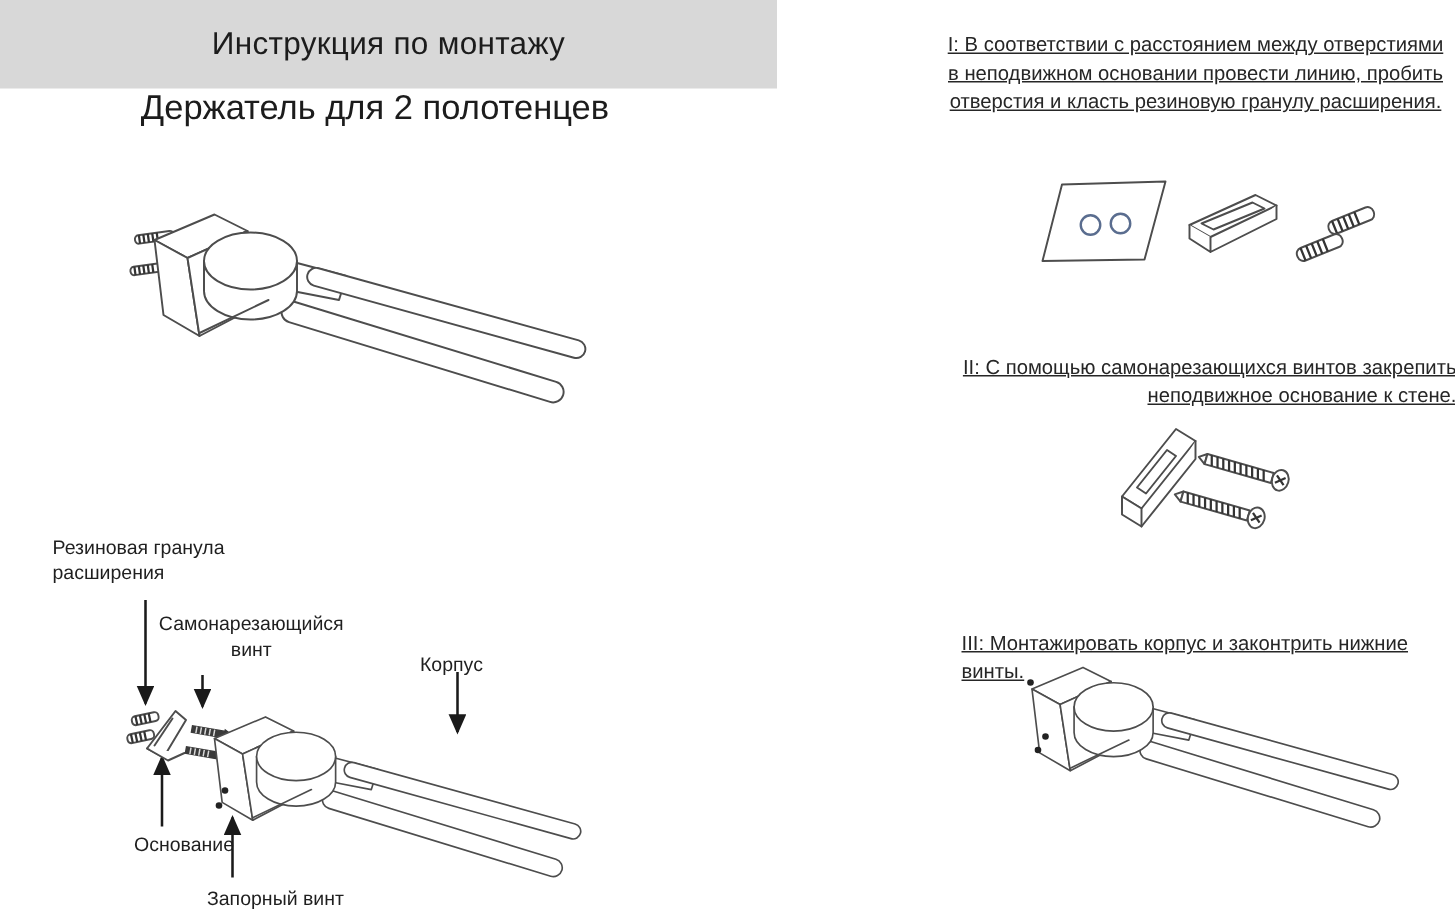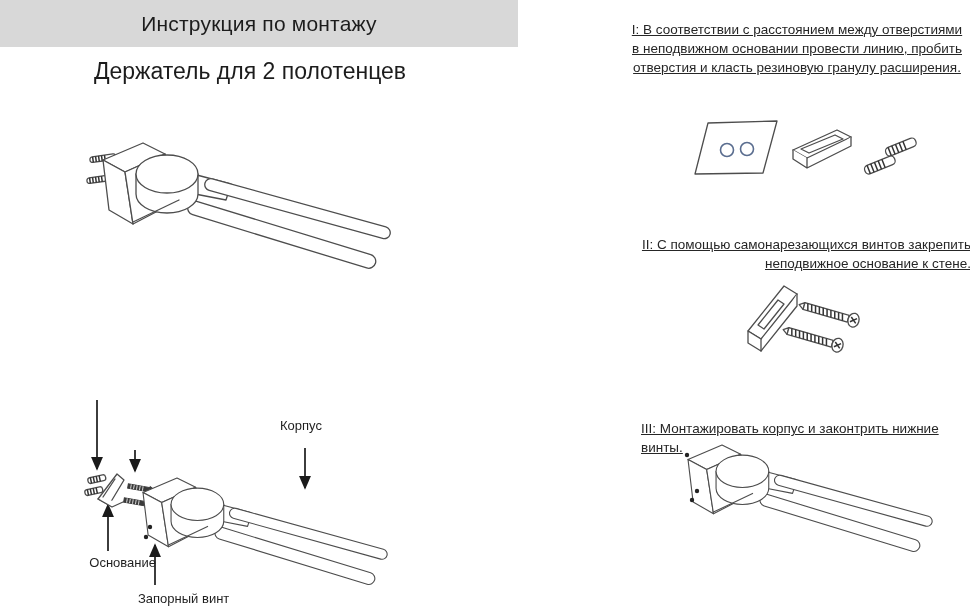--- a/index.html
+++ b/index.html
@@ -5,38 +5,38 @@
   html,body{margin:0;padding:0;}
   body{
     width:970px;height:610px;position:relative;overflow:hidden;
     background:#ffffff;
     font-family:"Liberation Sans","DejaVu Sans",sans-serif;
     color:#262626;
   }
   .abs{position:absolute;}
   
   .header-bar{
-    left:0;top:0;width:518px;height:47px;background:#d8d8d8;
+    left:0;top:0;width:518px;height:59px;background:#d8d8d8;
     display:flex;align-items:center;justify-content:center;
   }
   .page-title{font-size:21px;color:#1c1c1c;letter-spacing:.2px;}
   .subtitle{
     left:60px;top:58px;width:380px;text-align:center;
     font-size:23px;color:#1c1c1c;
   }
   
   .step-text{font-size:13.5px;line-height:1.42;color:#262626;text-decoration:underline;}
   .step-1{left:628px;top:20px;width:338px;text-align:center;}
   .step-2{left:633px;top:235px;width:338px;text-align:right;}
   .step-3{left:641px;top:397px;width:330px;text-align:left;margin-top:22px;}
   
   .part-label{font-size:13px;line-height:1.3;color:#1f1f1f;}
   .lbl-granule{left:5px;top:2px;width:140px;}
   .lbl-screw{left:70px;top:53px;width:135px;text-align:center;}
-  .lbl-body{left:250px;top:63px;width:80px;}
+  .lbl-body{left:250px;top:80px;width:80px;}
   .lbl-base{left:26px;top:200px;width:100px;text-align:right;}
   .lbl-lock{left:108px;top:236px;width:130px;}
   .exploded-wrap{left:30px;top:355px;width:440px;height:255px;}
   svg{display:block;}
   .ill{stroke:#4d4d4d;fill:#ffffff;stroke-width:1.3;stroke-linejoin:round;stroke-linecap:round;}
   .dark{fill:#3a3a3a;stroke:#3a3a3a;}
   .rib{stroke:#333333;stroke-width:1.5;fill:none;}
   .ribw{stroke:#d9d9d9;stroke-width:1;fill:none;}
   .leader{stroke:#1a1a1a;stroke-width:1.7;fill:none;}
   .dot{fill:#222222;stroke:none;}
@@ -161,20 +161,22 @@
 
     <g transform="translate(96,117) scale(0.85)">
         <use href="#holder"></use>
       </g>
 
     <g>
       <circle class="dot" cx="120" cy="172" r="2.2"></circle>
       <circle class="dot" cx="116" cy="182" r="2.2"></circle>
     </g>
   </svg>
+  <div class="abs part-label lbl-granule">Резиновая гранула расширения</div>
+  <div class="abs part-label lbl-screw">Самонарезающийся винт</div>
   <div class="abs part-label lbl-body">Корпус</div>
   <div class="abs part-label lbl-base">Основание</div>
   <div class="abs part-label lbl-lock">Запорный винт</div>
 </div>
 
 <div class="abs step-text step-1">I: В соответствии с расстоянием между отверстиями в неподвижном основании провести линию, пробить отверстия и класть резиновую гранулу расширения.</div>
 
 <svg class="abs" style="left:693px;top:108px" width="262" height="100" viewBox="0 0 262 100">
   <g>
     <path class="ill" stroke="#333" stroke-width="1.5" d="M15,15 L84,13 L70,65 L2,66 Z"></path>

